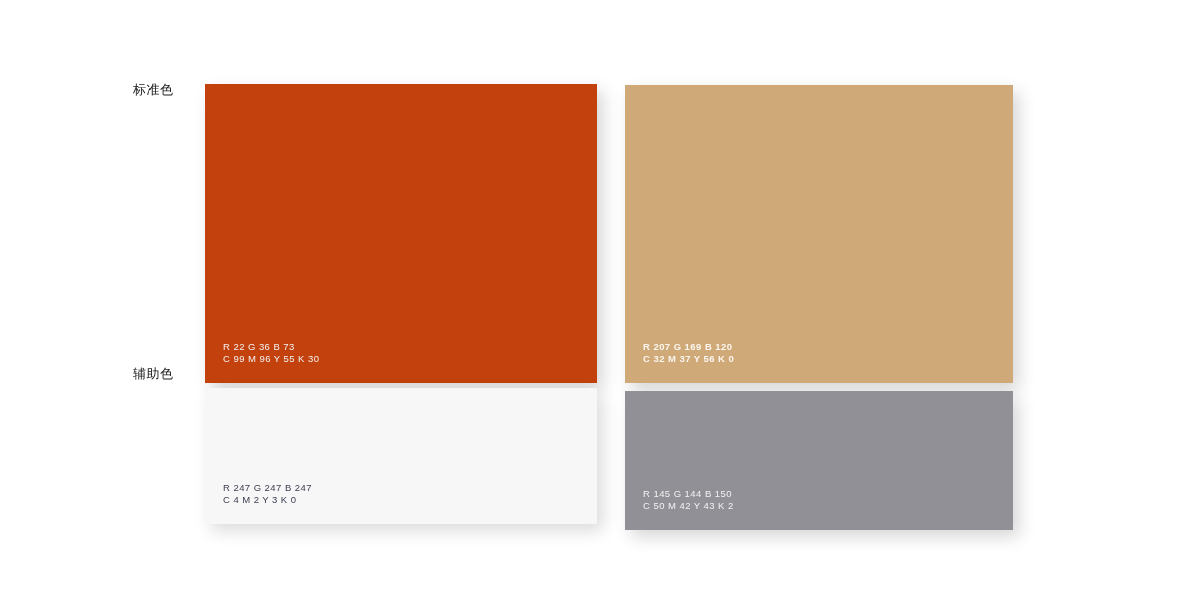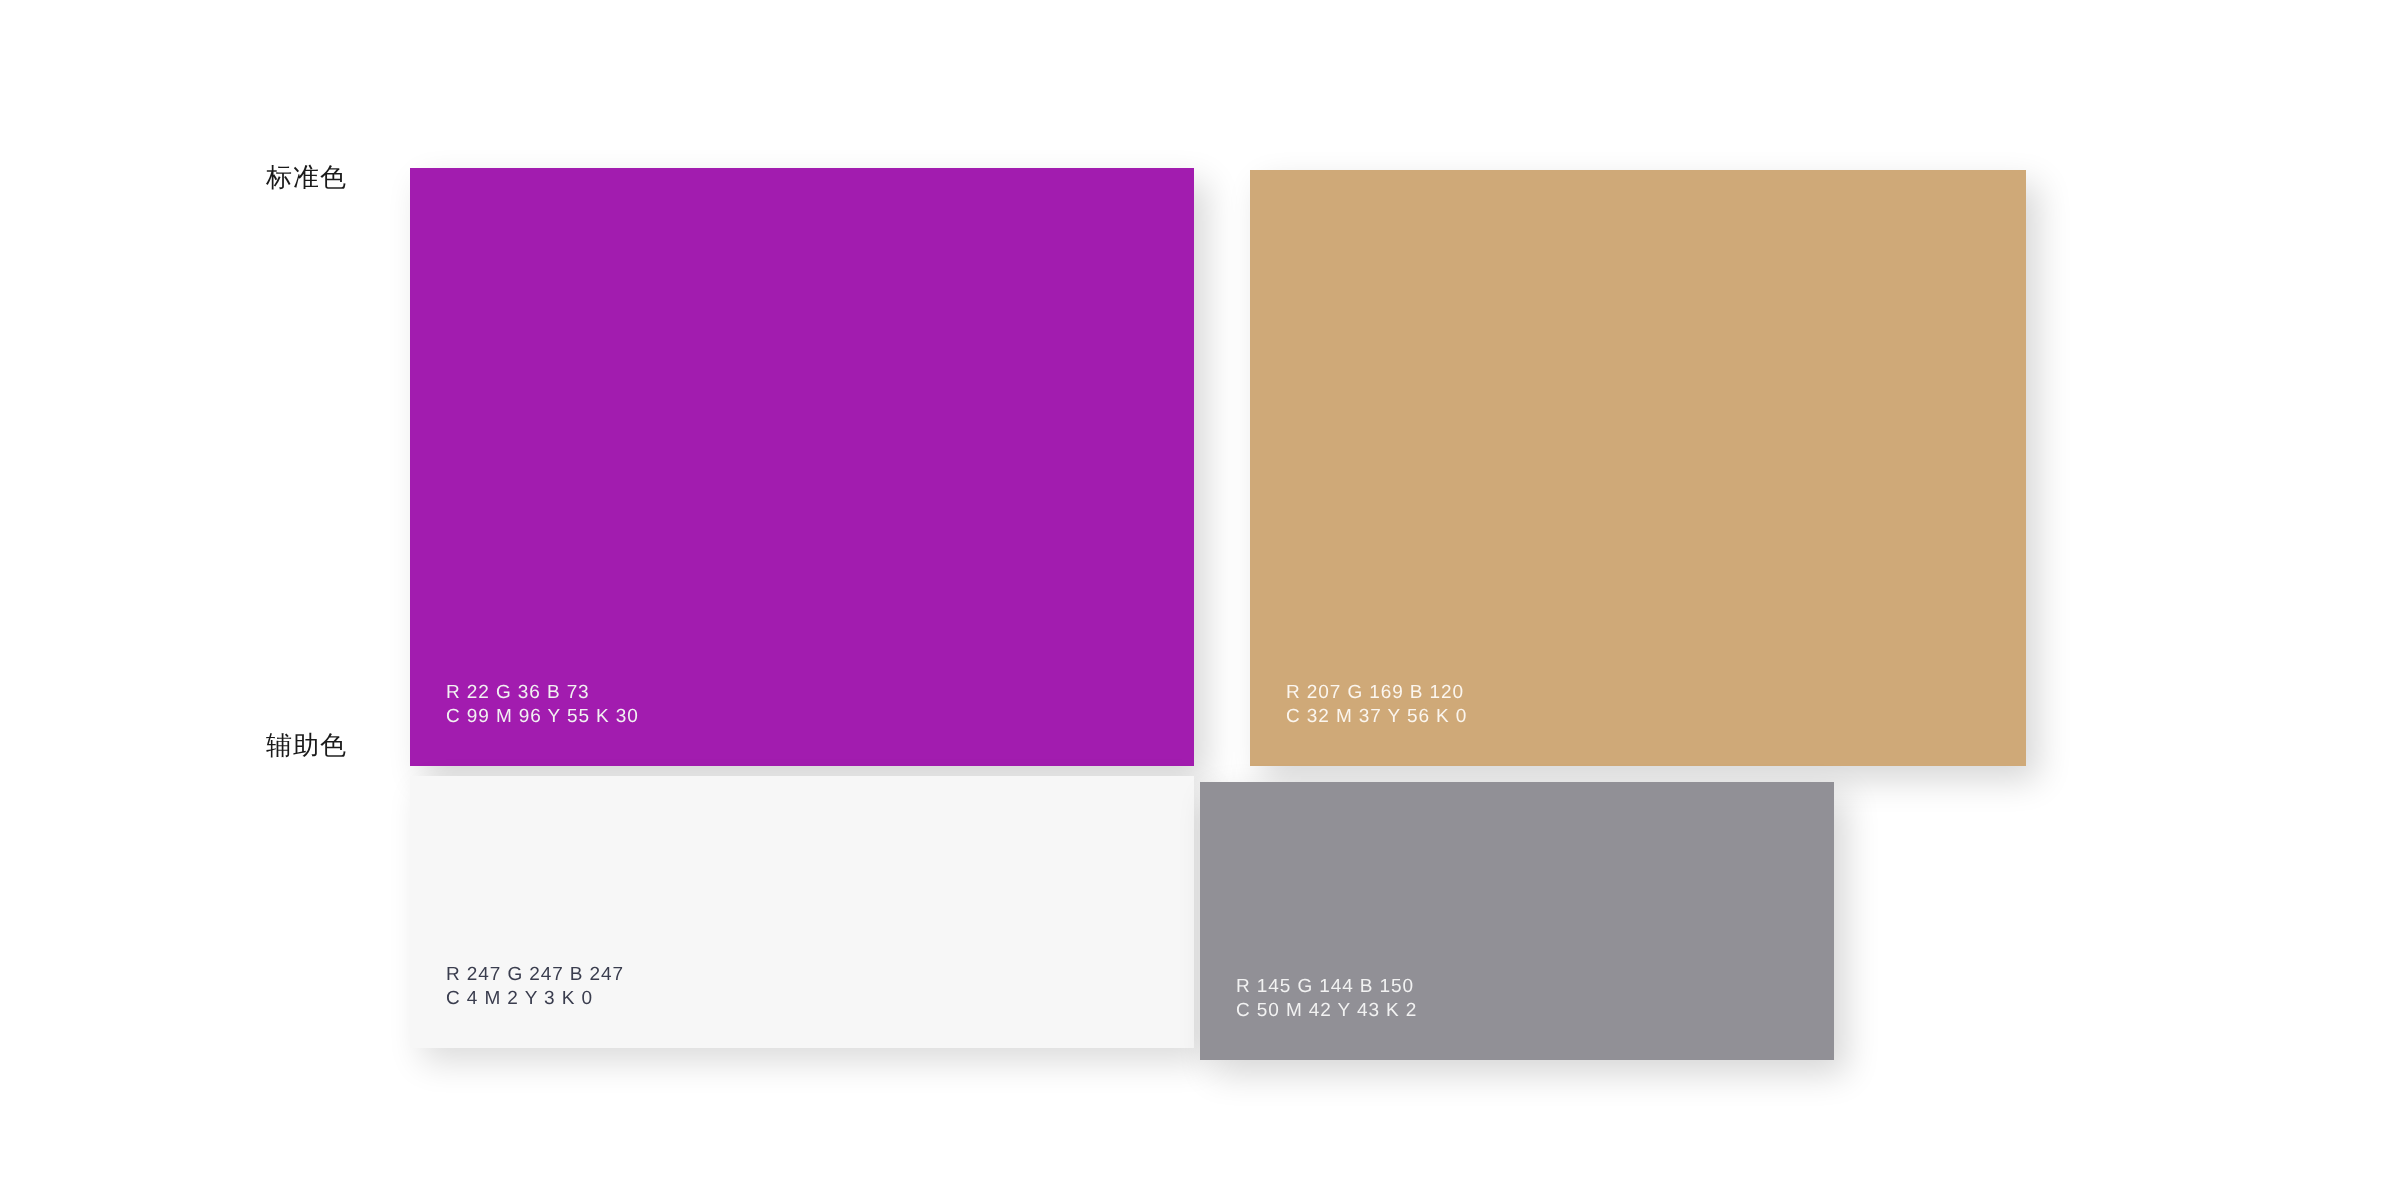--- a/index.html
+++ b/index.html
@@ -60,38 +60,38 @@
   .sw-primary-gold {
     left: 625px;  top: 85px;
     width: 388px; height: 298px;
   }
   .sw-secondary-white {
     left: 205px;  top: 388px;
     width: 392px; height: 136px;
     box-shadow: 6px 7px 16px rgba(0,0,0,0.14);
   }
   .sw-secondary-gray {
-    left: 600px;  top: 391px;
-    width: 317px; height: 139px;
+    left: 625px;  top: 391px;
+    width: 388px; height: 139px;
   }
 
   .codes.light { color: #f2f2f2; }
-  .codes.lightgold { color: #fbf6ef; }
+  .codes.lightgold { color: #fbf6ef; font-weight: bold; }
   .codes.onwhite { color: #3a3d4e; }
 </style>
 </head>
 <body style="background: rgb(255, 255, 255);">
 
 <div class="board">
 
   <div class="row-label r1">标准色</div>
 
   <div class="row-label r2">辅助色</div>
 
-  <div class="swatch sw-primary-navy" style="background-color: #a21caf;">
+  <div class="swatch sw-primary-navy" style="background-color: #c2410c;">
     <div class="codes light" style="color: rgb(242, 242, 242);">
       <span class="line">R 22 G 36 B 73</span>
       <span class="line">C 99 M 96 Y 55 K 30</span>
     </div>
   </div>
 
   <div class="swatch sw-primary-gold" style="background-color: rgb(207, 169, 120);">
     <div class="codes lightgold" style="color: rgb(251, 246, 239);">
       <span class="line">R 207 G 169 B 120</span>
       <span class="line">C 32 M 37 Y 56 K 0</span>

